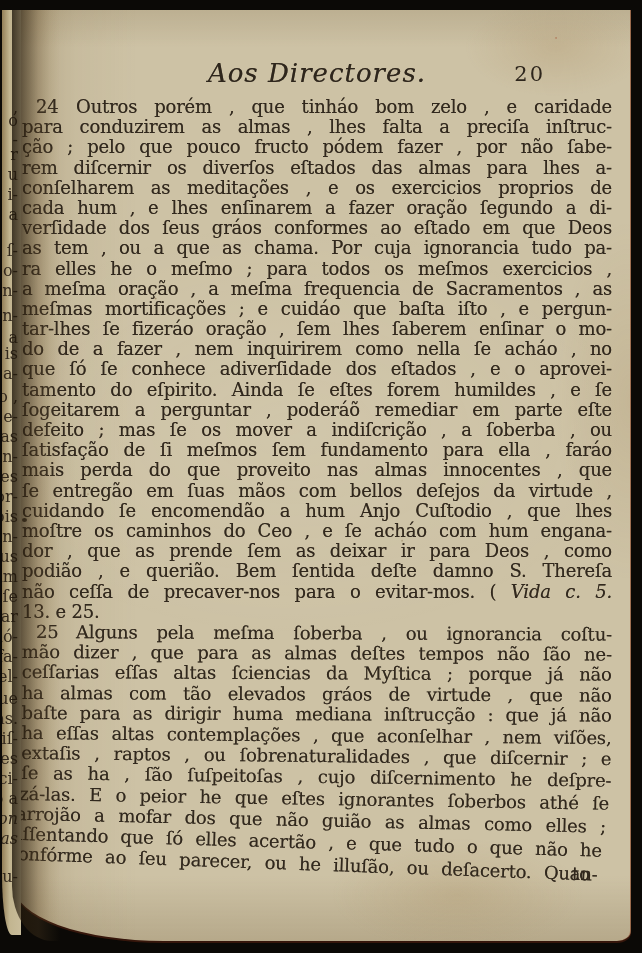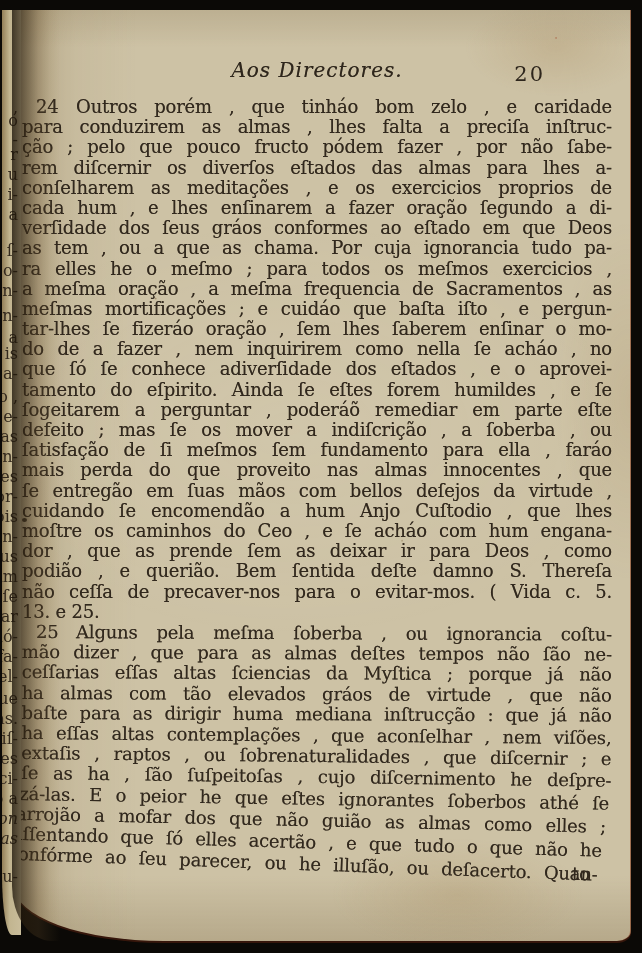--- a/index.html
+++ b/index.html
@@ -46,38 +46,38 @@
     position:absolute; left:12px; top:10px; width:48px; height:931px;
     background:linear-gradient(to right,
       rgba(28,20,9,.78), rgba(52,38,18,.52) 28%,
       rgba(95,72,40,.28) 55%, rgba(120,95,55,.1) 78%, rgba(0,0,0,0));
     border-bottom-left-radius:40px 55px;
     pointer-events:none;
   }
   .textblock { position:absolute; left:8px; top:0; width:590px; }
   .header { position:absolute; top:48px; left:0; right:0; height:40px; text-align:center; }
   .title {
-    font-style:italic; font-size:20px; letter-spacing:1px; color:#2e261c;
+    font-style:italic; font-size:26px; letter-spacing:1px; color:#2e261c;
     text-shadow:0 0 .5px rgba(40,30,20,.6);
     text-align:right;
   }
   .pageno {
     position:absolute; right:67px; top:4px;
     font-size:21px; letter-spacing:2px; color:#2e261c;
   }
   .body { position:absolute; top:87px; left:0; right:0; }
   .line {
     height:20.2px; line-height:20.2px; font-size:18px; letter-spacing:-0.2px;
     color:#31281d; text-align:justify; text-align-last:justify;
     text-shadow:0 0 .4px rgba(40,30,20,.55);
     transform-origin:left center;
   }
   .line.left { text-align:left; text-align-last:left; }
   .line.indent { padding-left:14px; }
-  .it { }
+  .it { font-style:italic; }
   
   .para[data-name="paragraph-25"] { transform:rotate(.25deg); transform-origin:top left; }
   .para[data-name="paragraph-25"] .line:nth-child(6){ transform:rotate(.25deg); }
   .para[data-name="paragraph-25"] .line:nth-child(7){ transform:rotate(.35deg); }
   .para[data-name="paragraph-25"] .line:nth-child(8){ transform:rotate(.5deg); }
   .para[data-name="paragraph-25"] .line:nth-child(9){ transform:rotate(.7deg) translateX(-2px); }
   .para[data-name="paragraph-25"] .line:nth-child(10){ transform:rotate(1deg) translateX(-5px); }
   .para[data-name="paragraph-25"] .line:nth-child(11){ transform:rotate(1.4deg) translateX(-9px); }
   .para[data-name="paragraph-25"] .line:nth-child(12){ transform:rotate(1.8deg) translateX(-13px); }
   .catchword {

